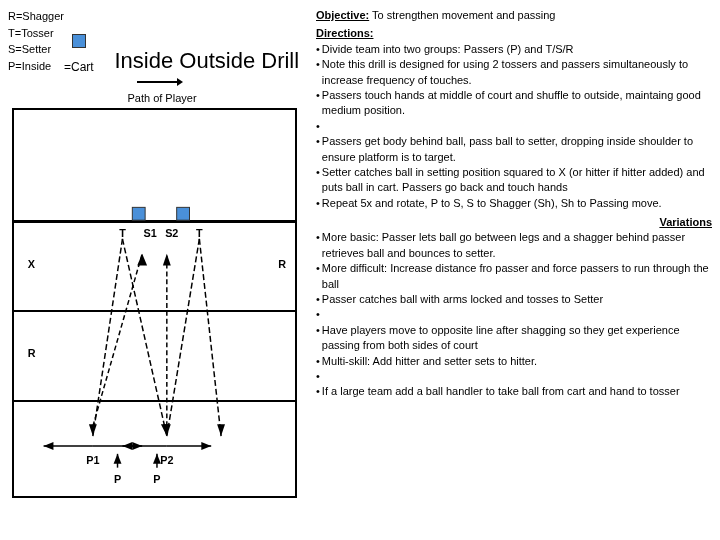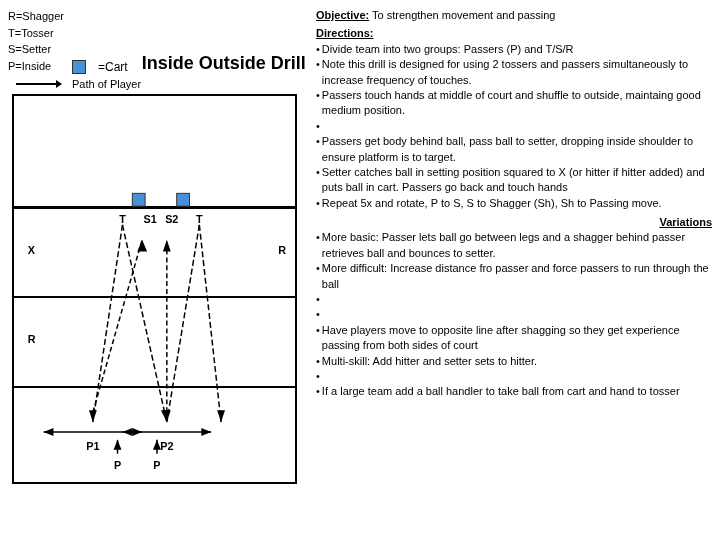--- a/index.html
+++ b/index.html
@@ -27,22 +27,22 @@
       font-size: 11px;
       line-height: 1.4;
     }
     .legend-box {
       width: 14px;
       height: 14px;
       background: #4a90d9;
       border: 1px solid #333;
     }
     .title {
-      font-size: 18px;
-      font-weight: bold;
+      font-size: 22px;
+      font-weight: normal;
       text-align: center;
       flex: 1;
     }
     .legend-block {
       display: flex;
       flex-direction: column;
       font-size: 11px;
       line-height: 1.5;
     }
     .path-legend {
@@ -50,20 +50,21 @@
       flex-direction: column;
       gap: 2px;
       margin-bottom: 4px;
       margin-left: 8px;
     }
     .path-item {
       display: flex;
       align-items: center;
       gap: 6px;
       font-size: 11px;
+      flex-direction: column;
     }
     .solid-arrow {
       display: flex;
       align-items: center;
       width: 50px;
     }
     .solid-line {
       height: 2px;
       background: #000;
       width: 40px;
@@ -146,21 +147,21 @@
 <div class="container">
   <div class="left-panel">
 
     <div style="display:flex; align-items:flex-end; margin-bottom:4px;">
       <div class="legend-block">
         <span>R=Shagger</span>
         <span>T=Tosser</span>
         <span>S=Setter</span>
         <span>P=Inside</span>
       </div>
-      <div style="display:flex; align-items:center; gap:12px; margin-left:8px; margin-top:4px;">
+      <div style="display:flex; align-items:center; gap:12px; margin-left:0; margin-top:4px;flex-direction:column;">
         <div class="legend-box"></div>
         <span>=Cart</span>
       </div>
       <div class="title" style="margin-left:12px;">Inside Outside Drill</div>
     </div>
 
     <div class="path-legend">
       <div class="path-item">
         <div class="solid-arrow">
           <div class="solid-line"></div>
@@ -276,20 +277,21 @@
       <div class="bullet-item">
           <span class="bullet">•</span>
           <span>More basic: Passer lets ball go between legs and a shagger behind passer retrieves ball and bounces to setter.</span>
         </div>
       <div class="bullet-item">
           <span class="bullet">•</span>
           <span>More difficult: Increase distance fro passer and force passers to run through the ball</span>
         </div>
       <div class="bullet-item">
           <span class="bullet">•</span>
+          <span>Passer catches ball with arms locked and tosses to Setter</span>
         </div>
       <div class="bullet-item">
           <span class="bullet">•</span>
         </div>
       <div class="bullet-item">
           <span class="bullet">•</span>
           <span>Have players move to opposite line after shagging so they get experience passing from both sides of court</span>
         </div>
       <div class="bullet-item">
           <span class="bullet">•</span>

